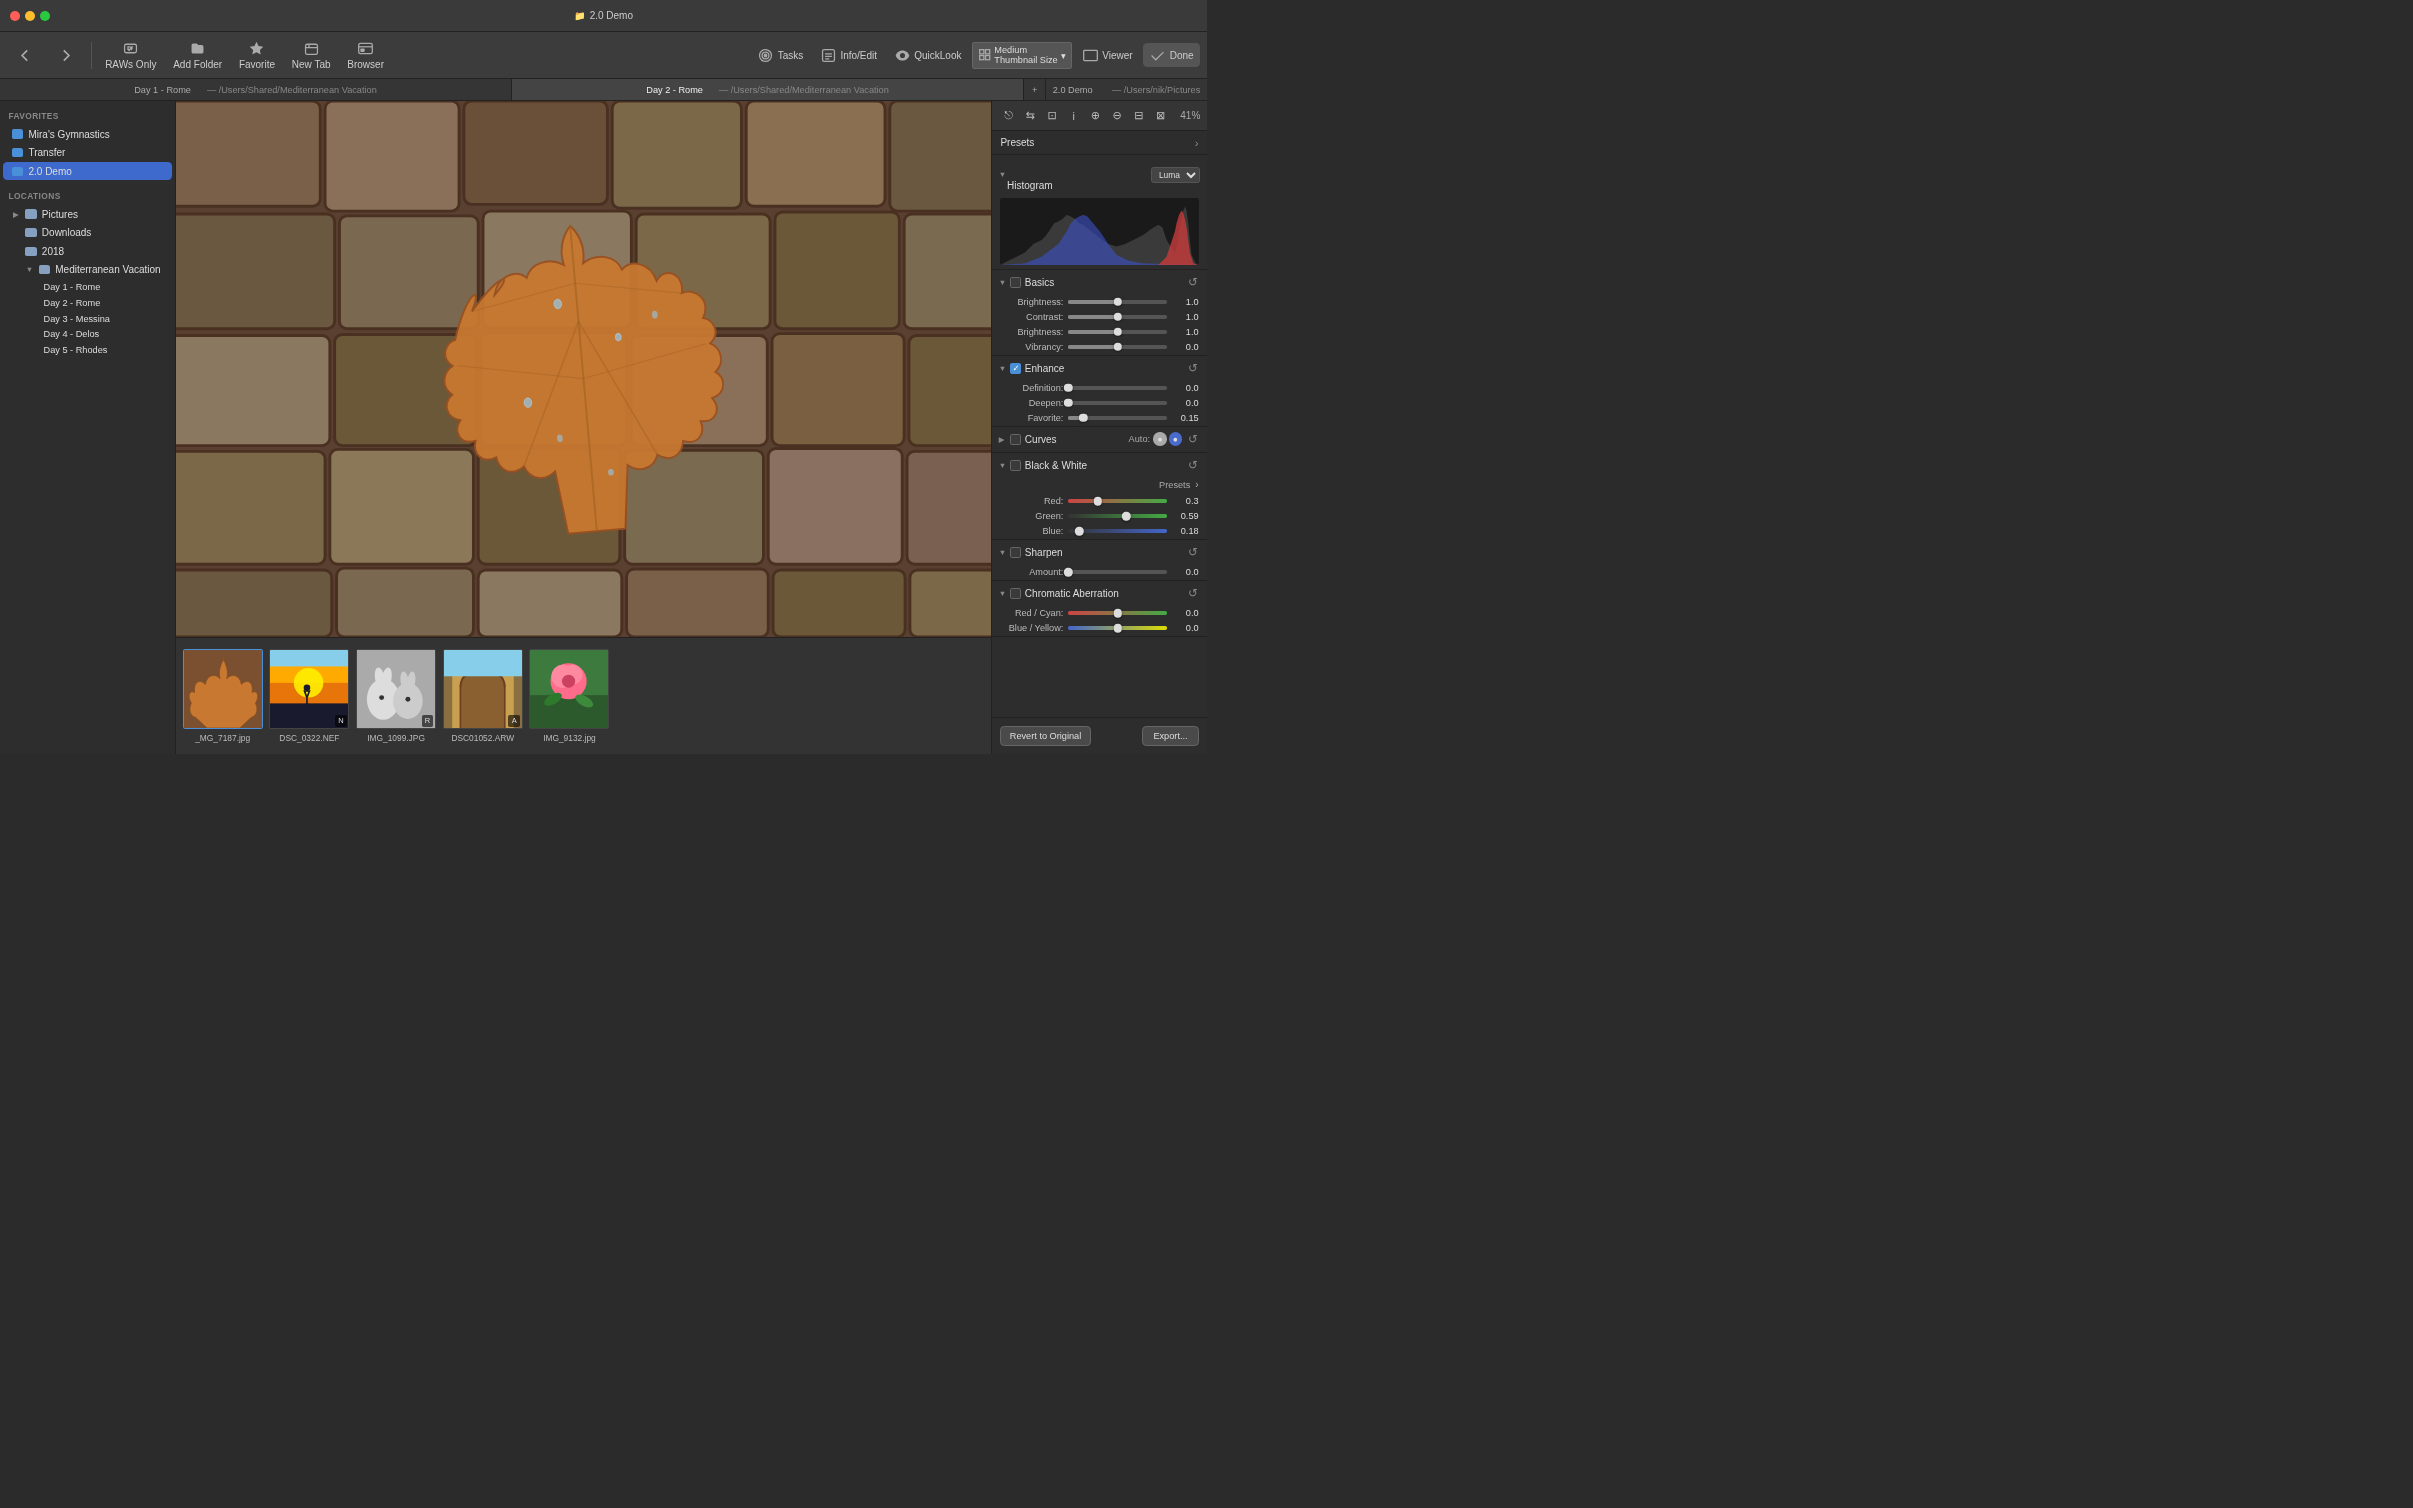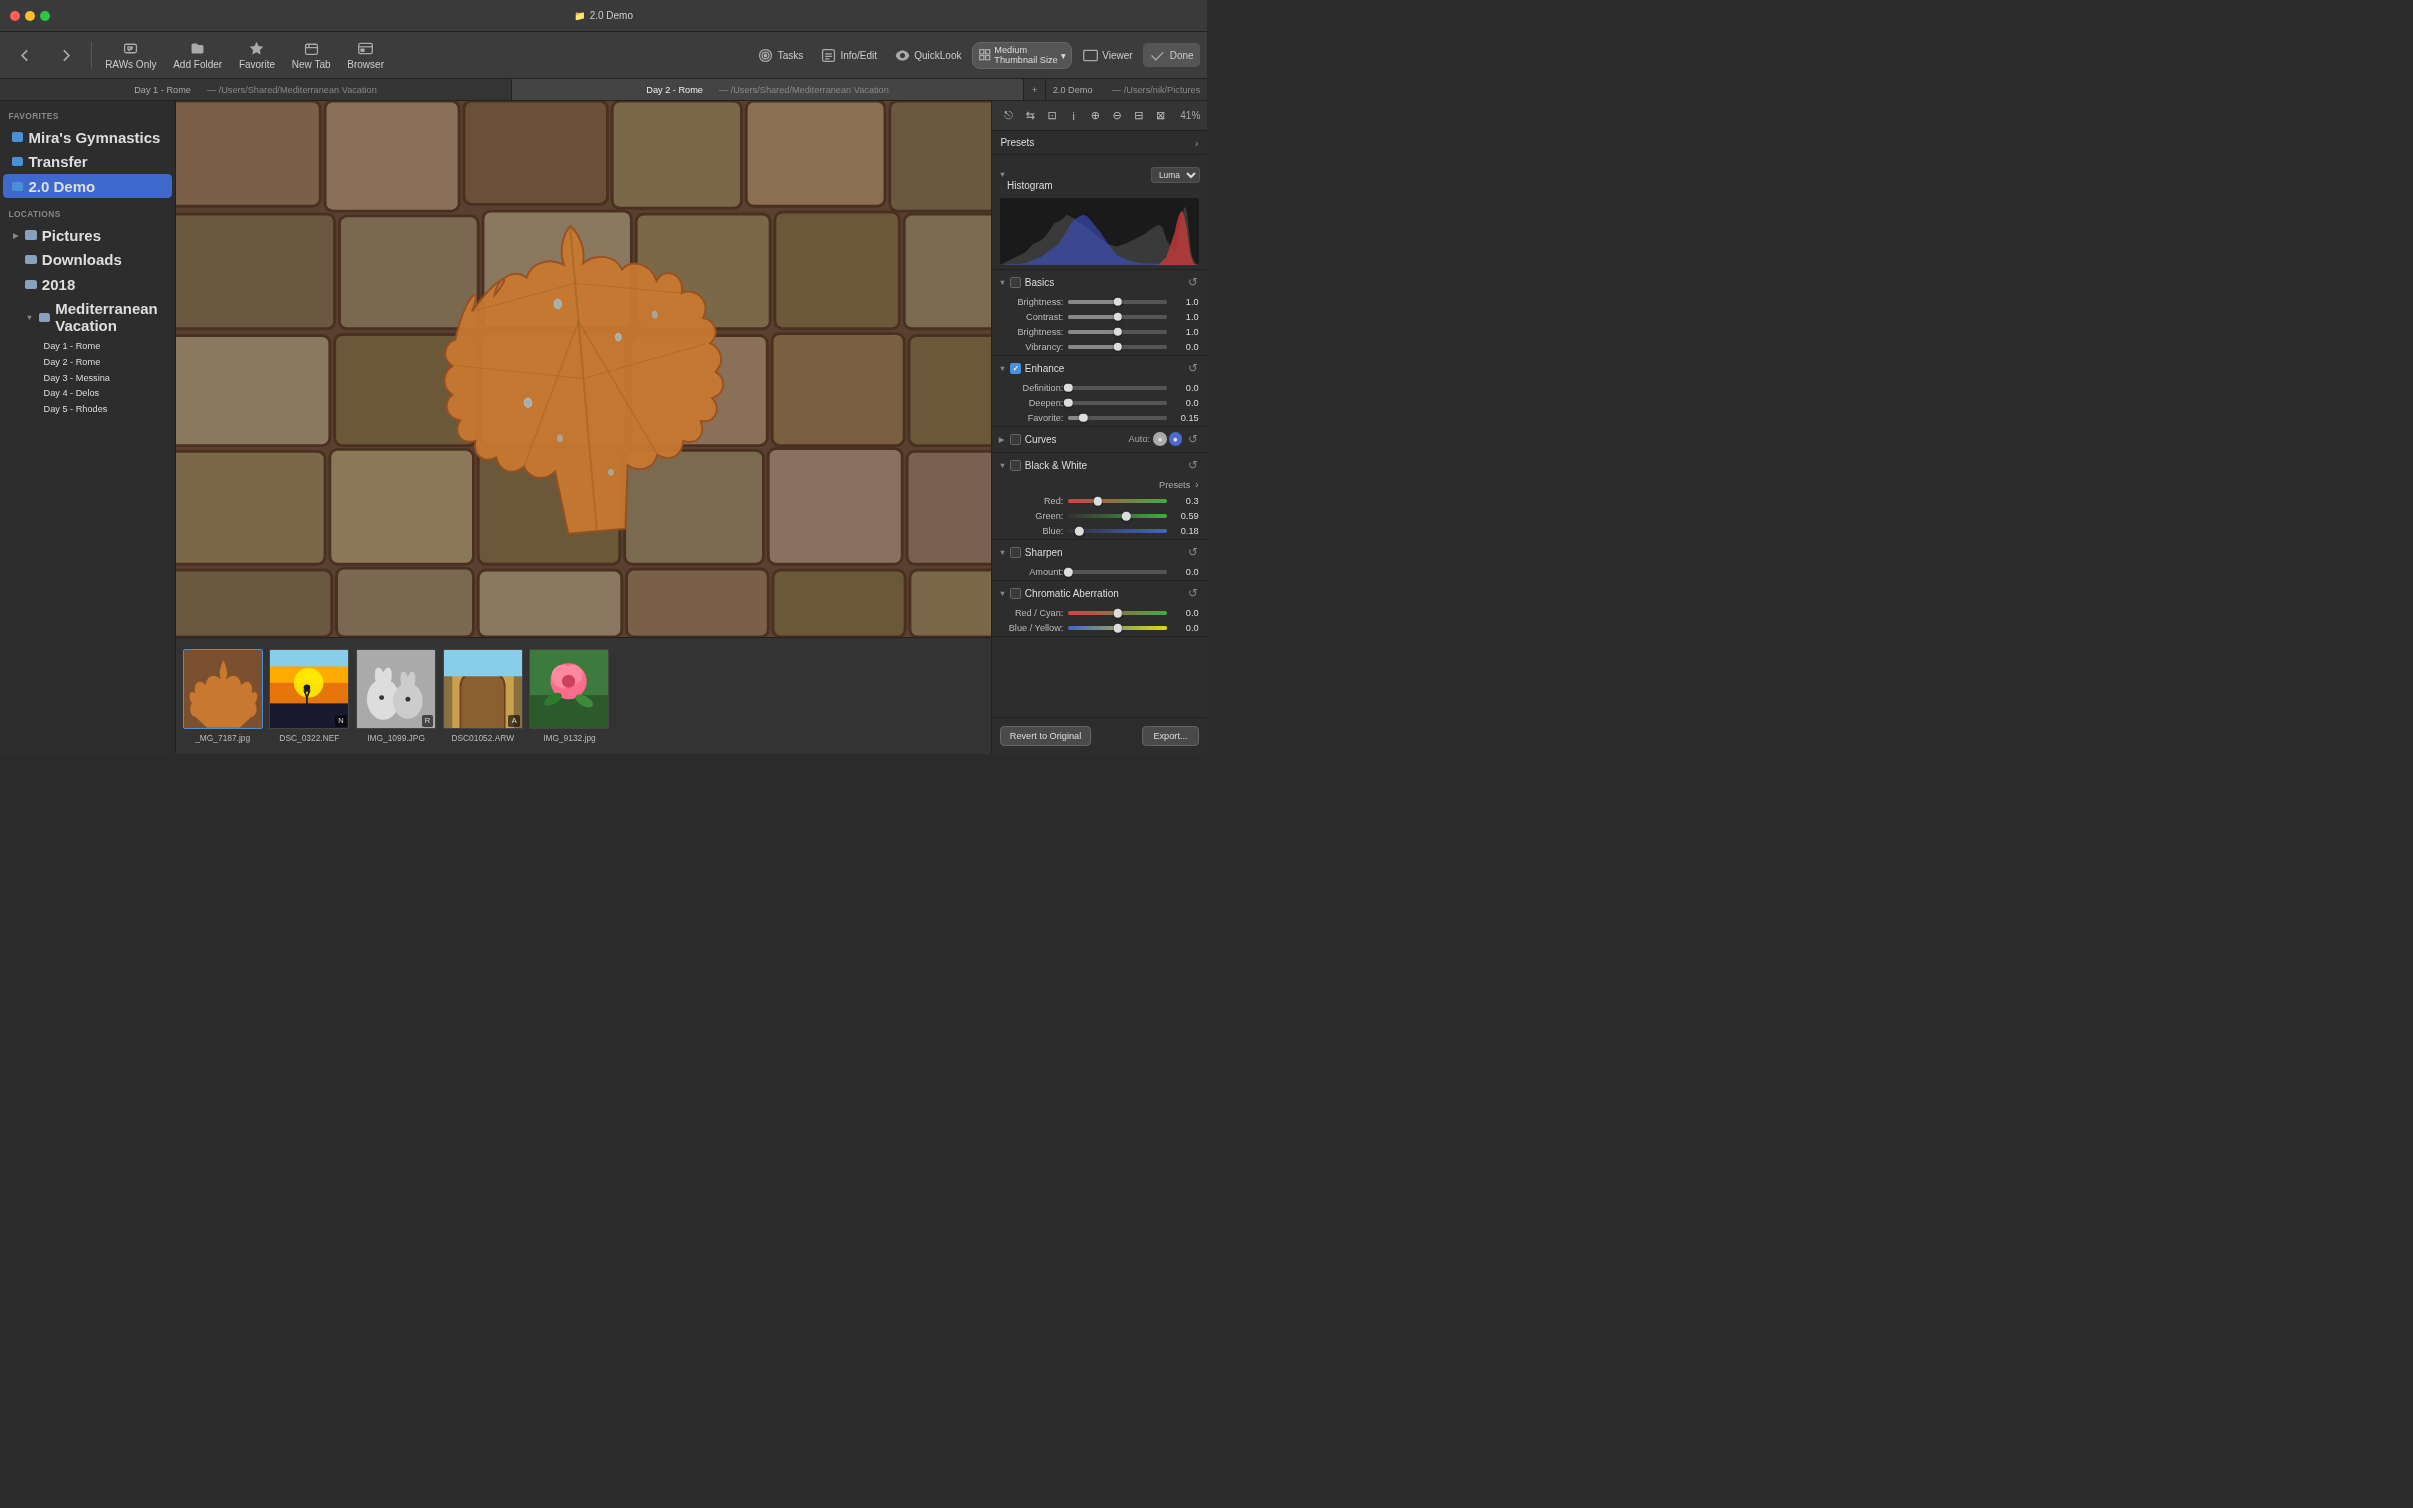--- a/index.html
+++ b/index.html
@@ -89,21 +89,21 @@
     .toolbar-right .toolbar-btn {
       flex-direction: row;
       gap: 3.4px;
       font-size: 9.2px;
     }
     .zoom-select {
       background: #555;
       border: 0.8px solid #666;
       color: #ddd;
       padding: 2.5px 5px;
-      border-radius: 8px;
+      border-radius: 2px;
       font-size: 9.2px;
       cursor: pointer;
       display: flex;
       align-items: center;
       gap: 3.4px;
     }
 
     
     .tabbar {
       height: 22px;
@@ -179,21 +179,21 @@
     }
     .sidebar-item.selected { background: #3d6acc; }
     .sidebar-item .folder-icon {
       width: 11.7px;
       height: 9.2px;
       border-radius: 1.7px 2.5px 1.7px 1.7px;
       flex-shrink: 0;
     }
     .folder-blue { background: #4a90d9; }
     .folder-light { background: #85a0c0; }
-    .sidebar-item .item-label { font-size: 15px; font-weight: bold; }
+    .sidebar-item .item-label { font-size: 10px; }
     .sidebar-disclosure {
       width: 8.4px;
       height: 8.4px;
       display: flex;
       align-items: center;
       justify-content: center;
       color: #888;
       font-size: 7.5px;
       flex-shrink: 0;
     }

